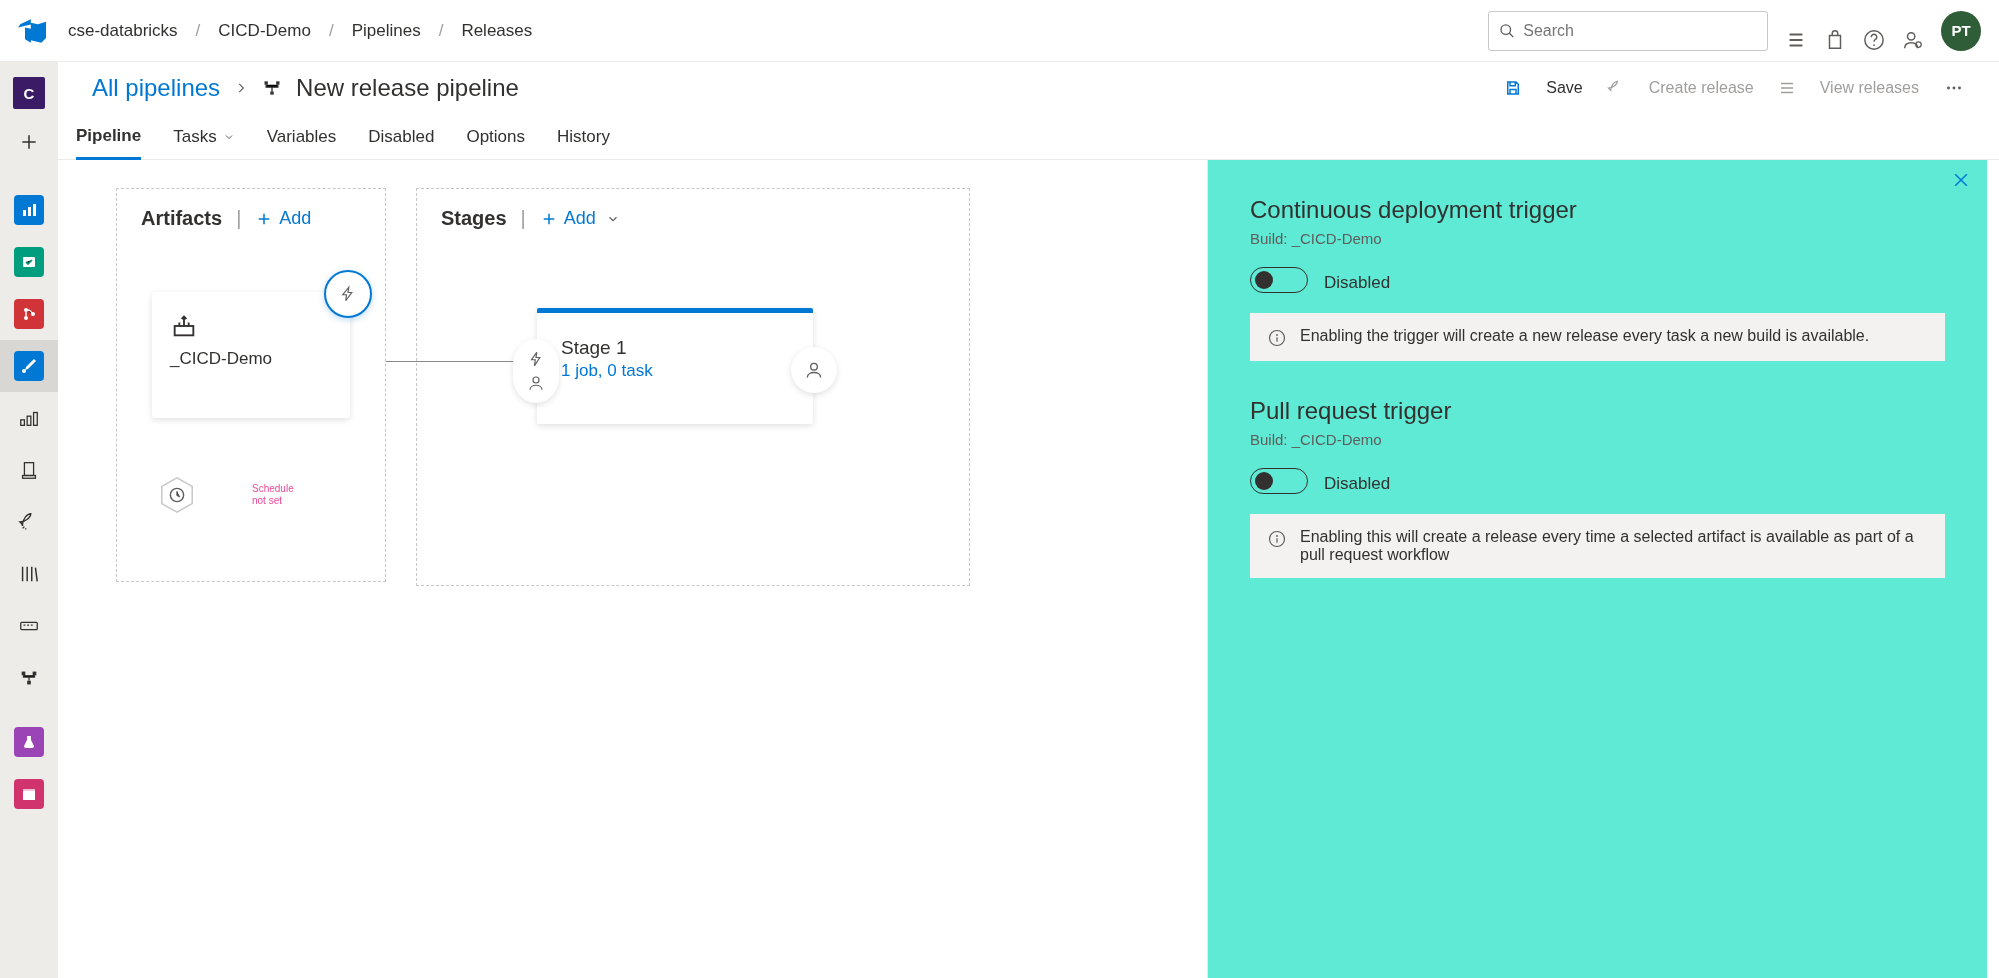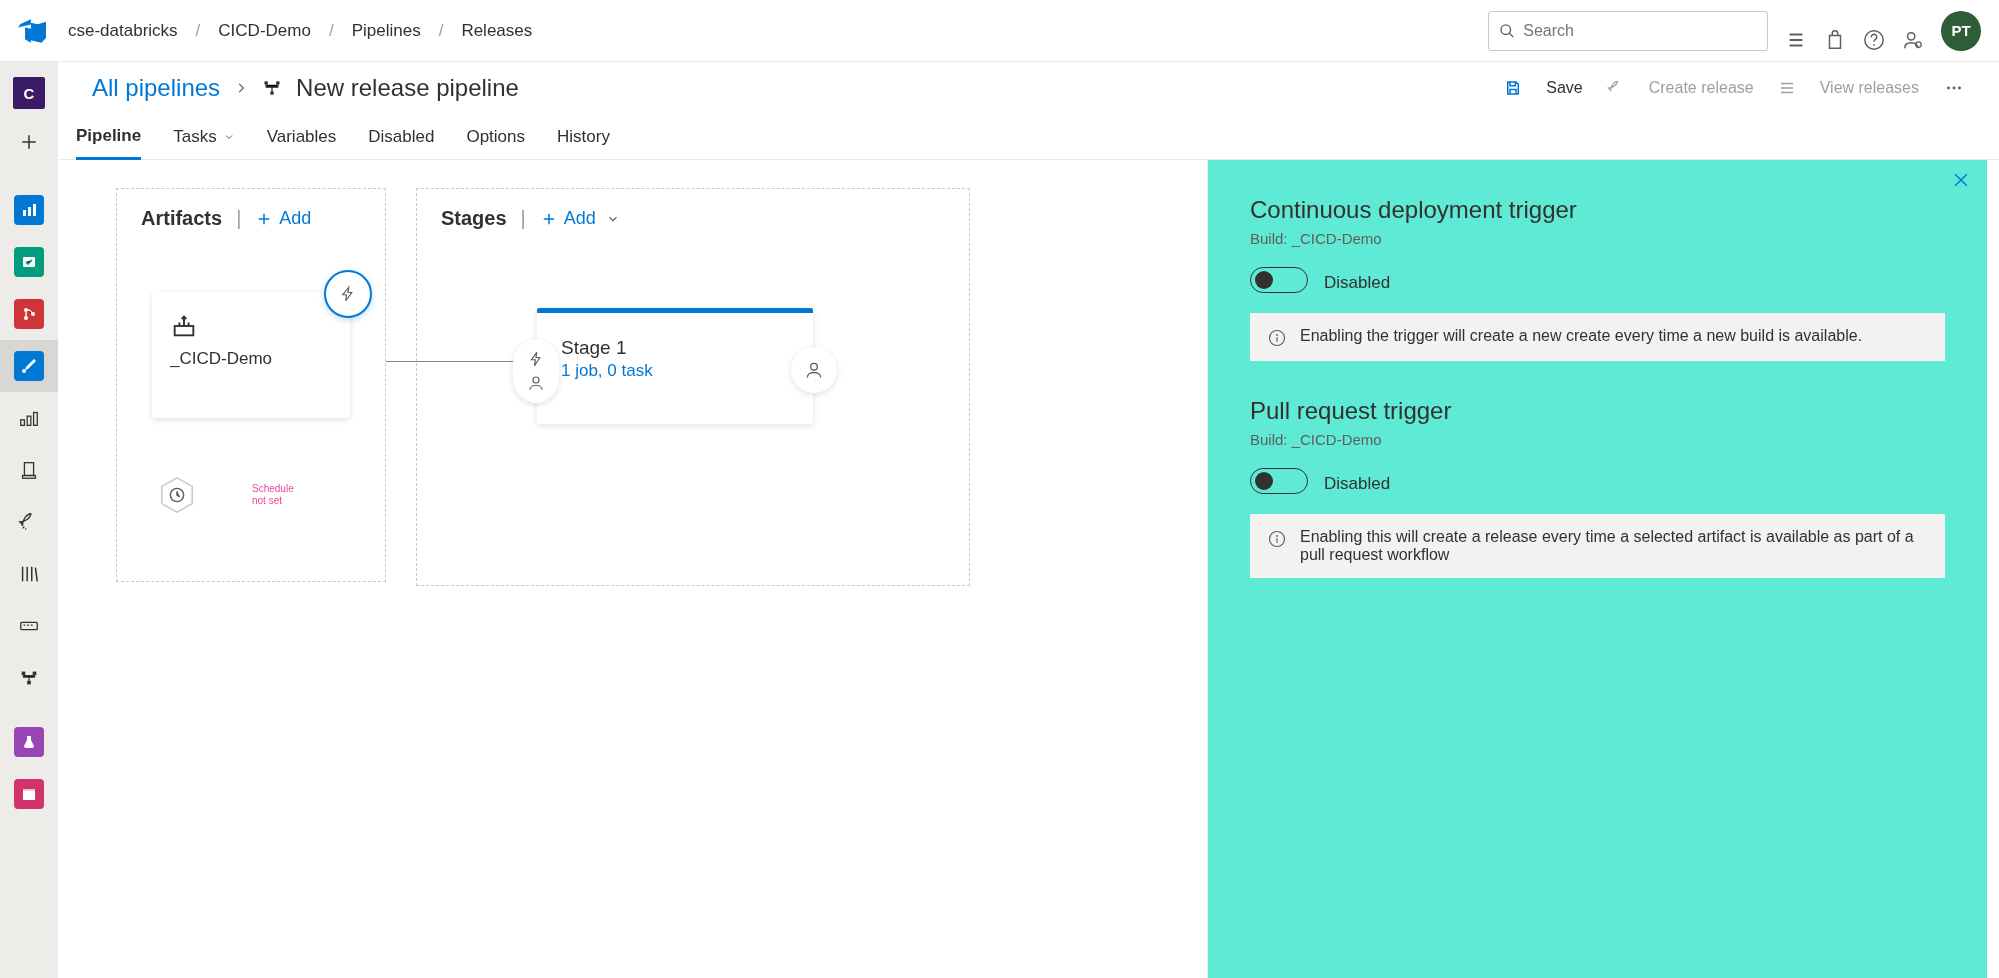--- a/index.html
+++ b/index.html
@@ -374,21 +374,21 @@
             <div class="knob"></div>
           </div>
         <span class="toglabel">Disabled</span>
       </div>
       <div class="infobox">
         <svg viewBox="0 0 24 24">
             <circle cx="12" cy="12" r="10" stroke="#605e5c" stroke-width="1.6" fill="none"></circle>
             <circle cx="12" cy="8" r="1.2" fill="#605e5c"></circle>
             <path stroke="#605e5c" stroke-width="1.6" d="M12 11v6"></path>
           </svg>
-        <span>Enabling the trigger will create a new create every time a new build is available.</span>
+        <span>Enabling the trigger will create a new release every task a new build is available.</span>
       </div>
 
       <h2>Pull request trigger</h2>
       <div class="bline">Build: _CICD-Demo</div>
       <div class="togrow">
         <div class="toggle">
             <div class="knob"></div>
           </div>
         <span class="toglabel">Disabled</span>
       </div>

